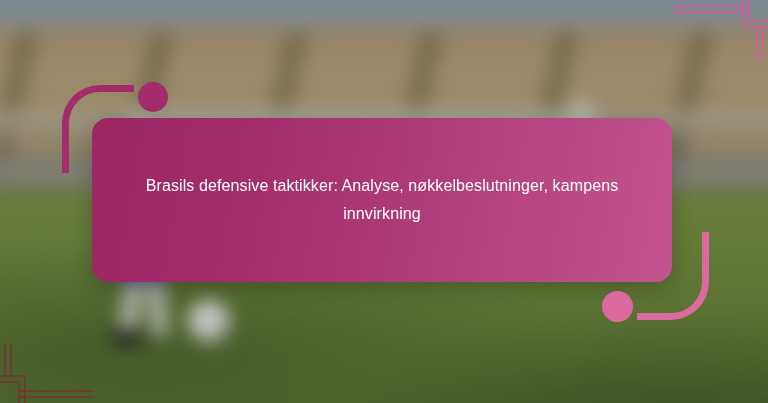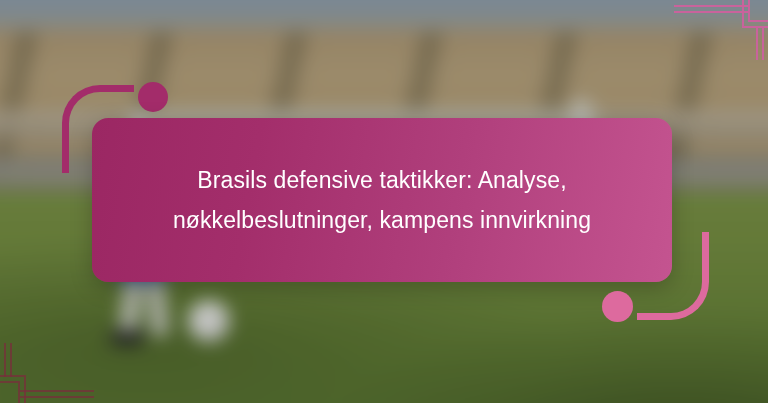--- a/index.html
+++ b/index.html
@@ -231,21 +231,21 @@
     border-radius: 16px;
     background: linear-gradient(100deg, #9b2763 0%, #a32e6b 28%, #b03f7c 62%, #c45490 100%);
     display: flex;
     align-items: center;
     justify-content: center;
     box-shadow: 0 6px 22px rgba(0,0,0,0.22);
   }
   .title-text {
     color: #ffffff;
     font-family: "Liberation Sans", sans-serif;
-    font-size: 23px;
+    font-size: 16px;
     font-weight: 400;
     line-height: 1.74;
     text-align: center;
     letter-spacing: .1px;
     max-width: 478px;
     margin: 0;
   }
 </style>
 </head>
 <body>

